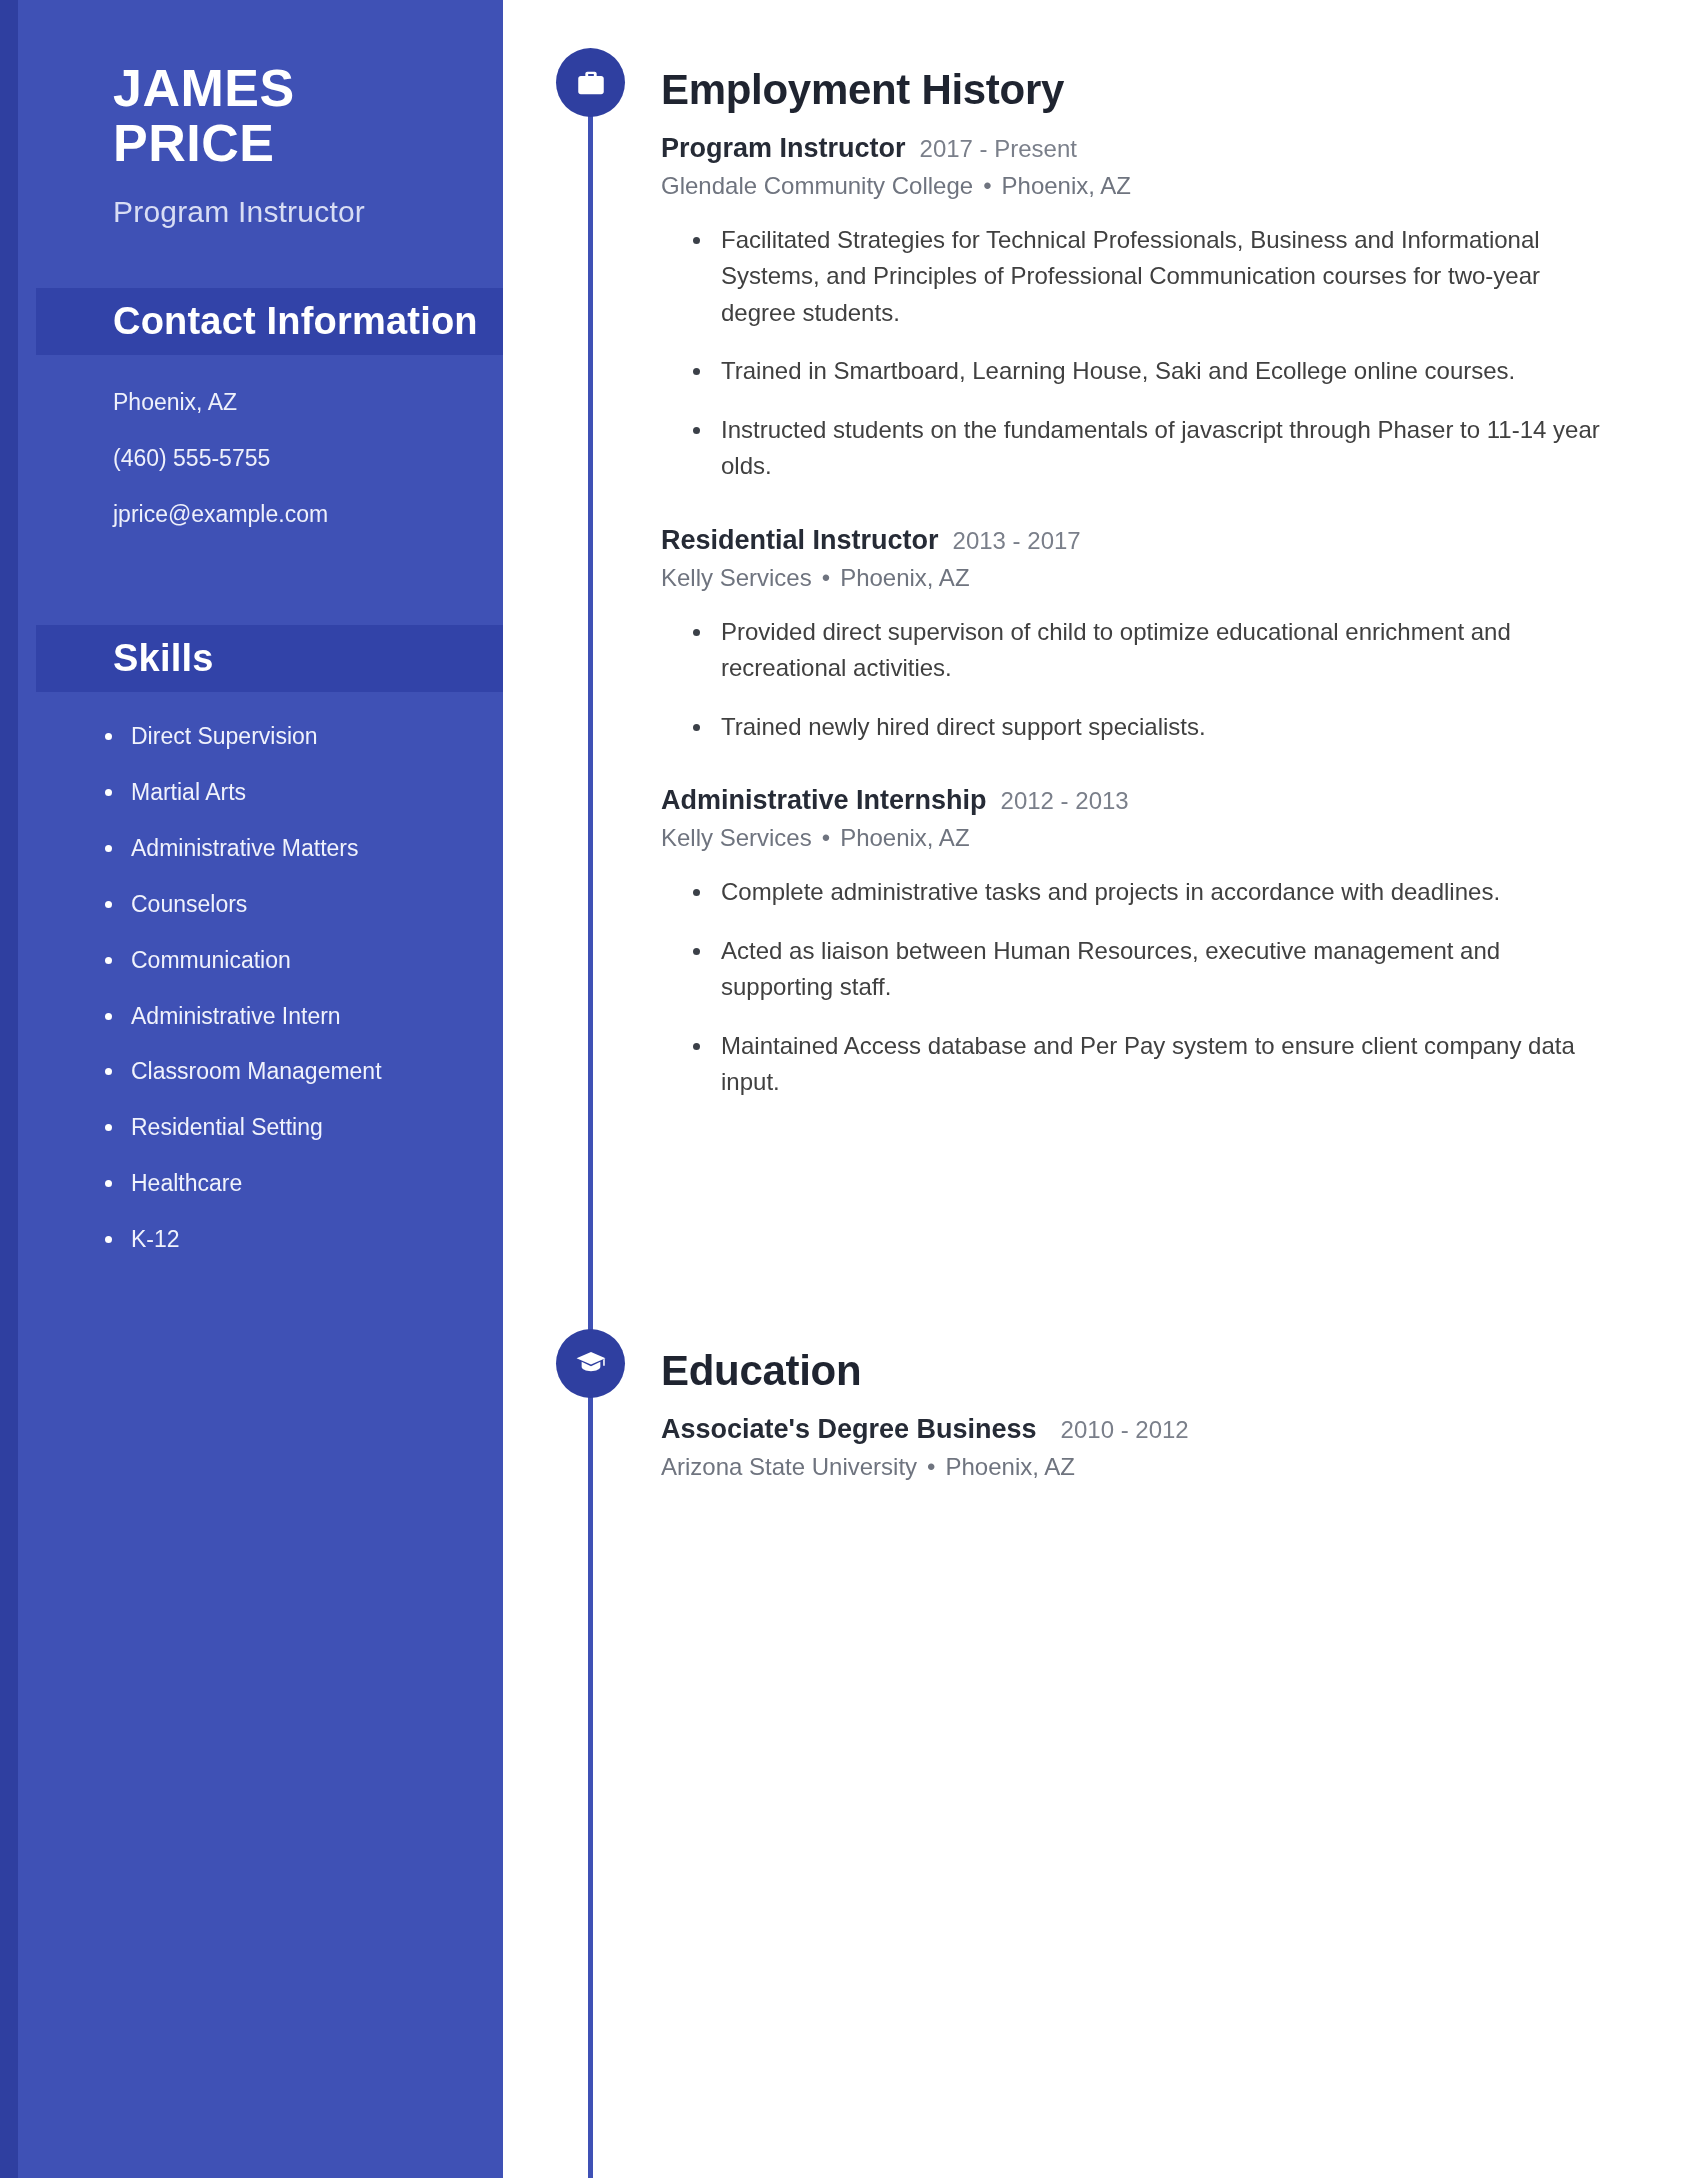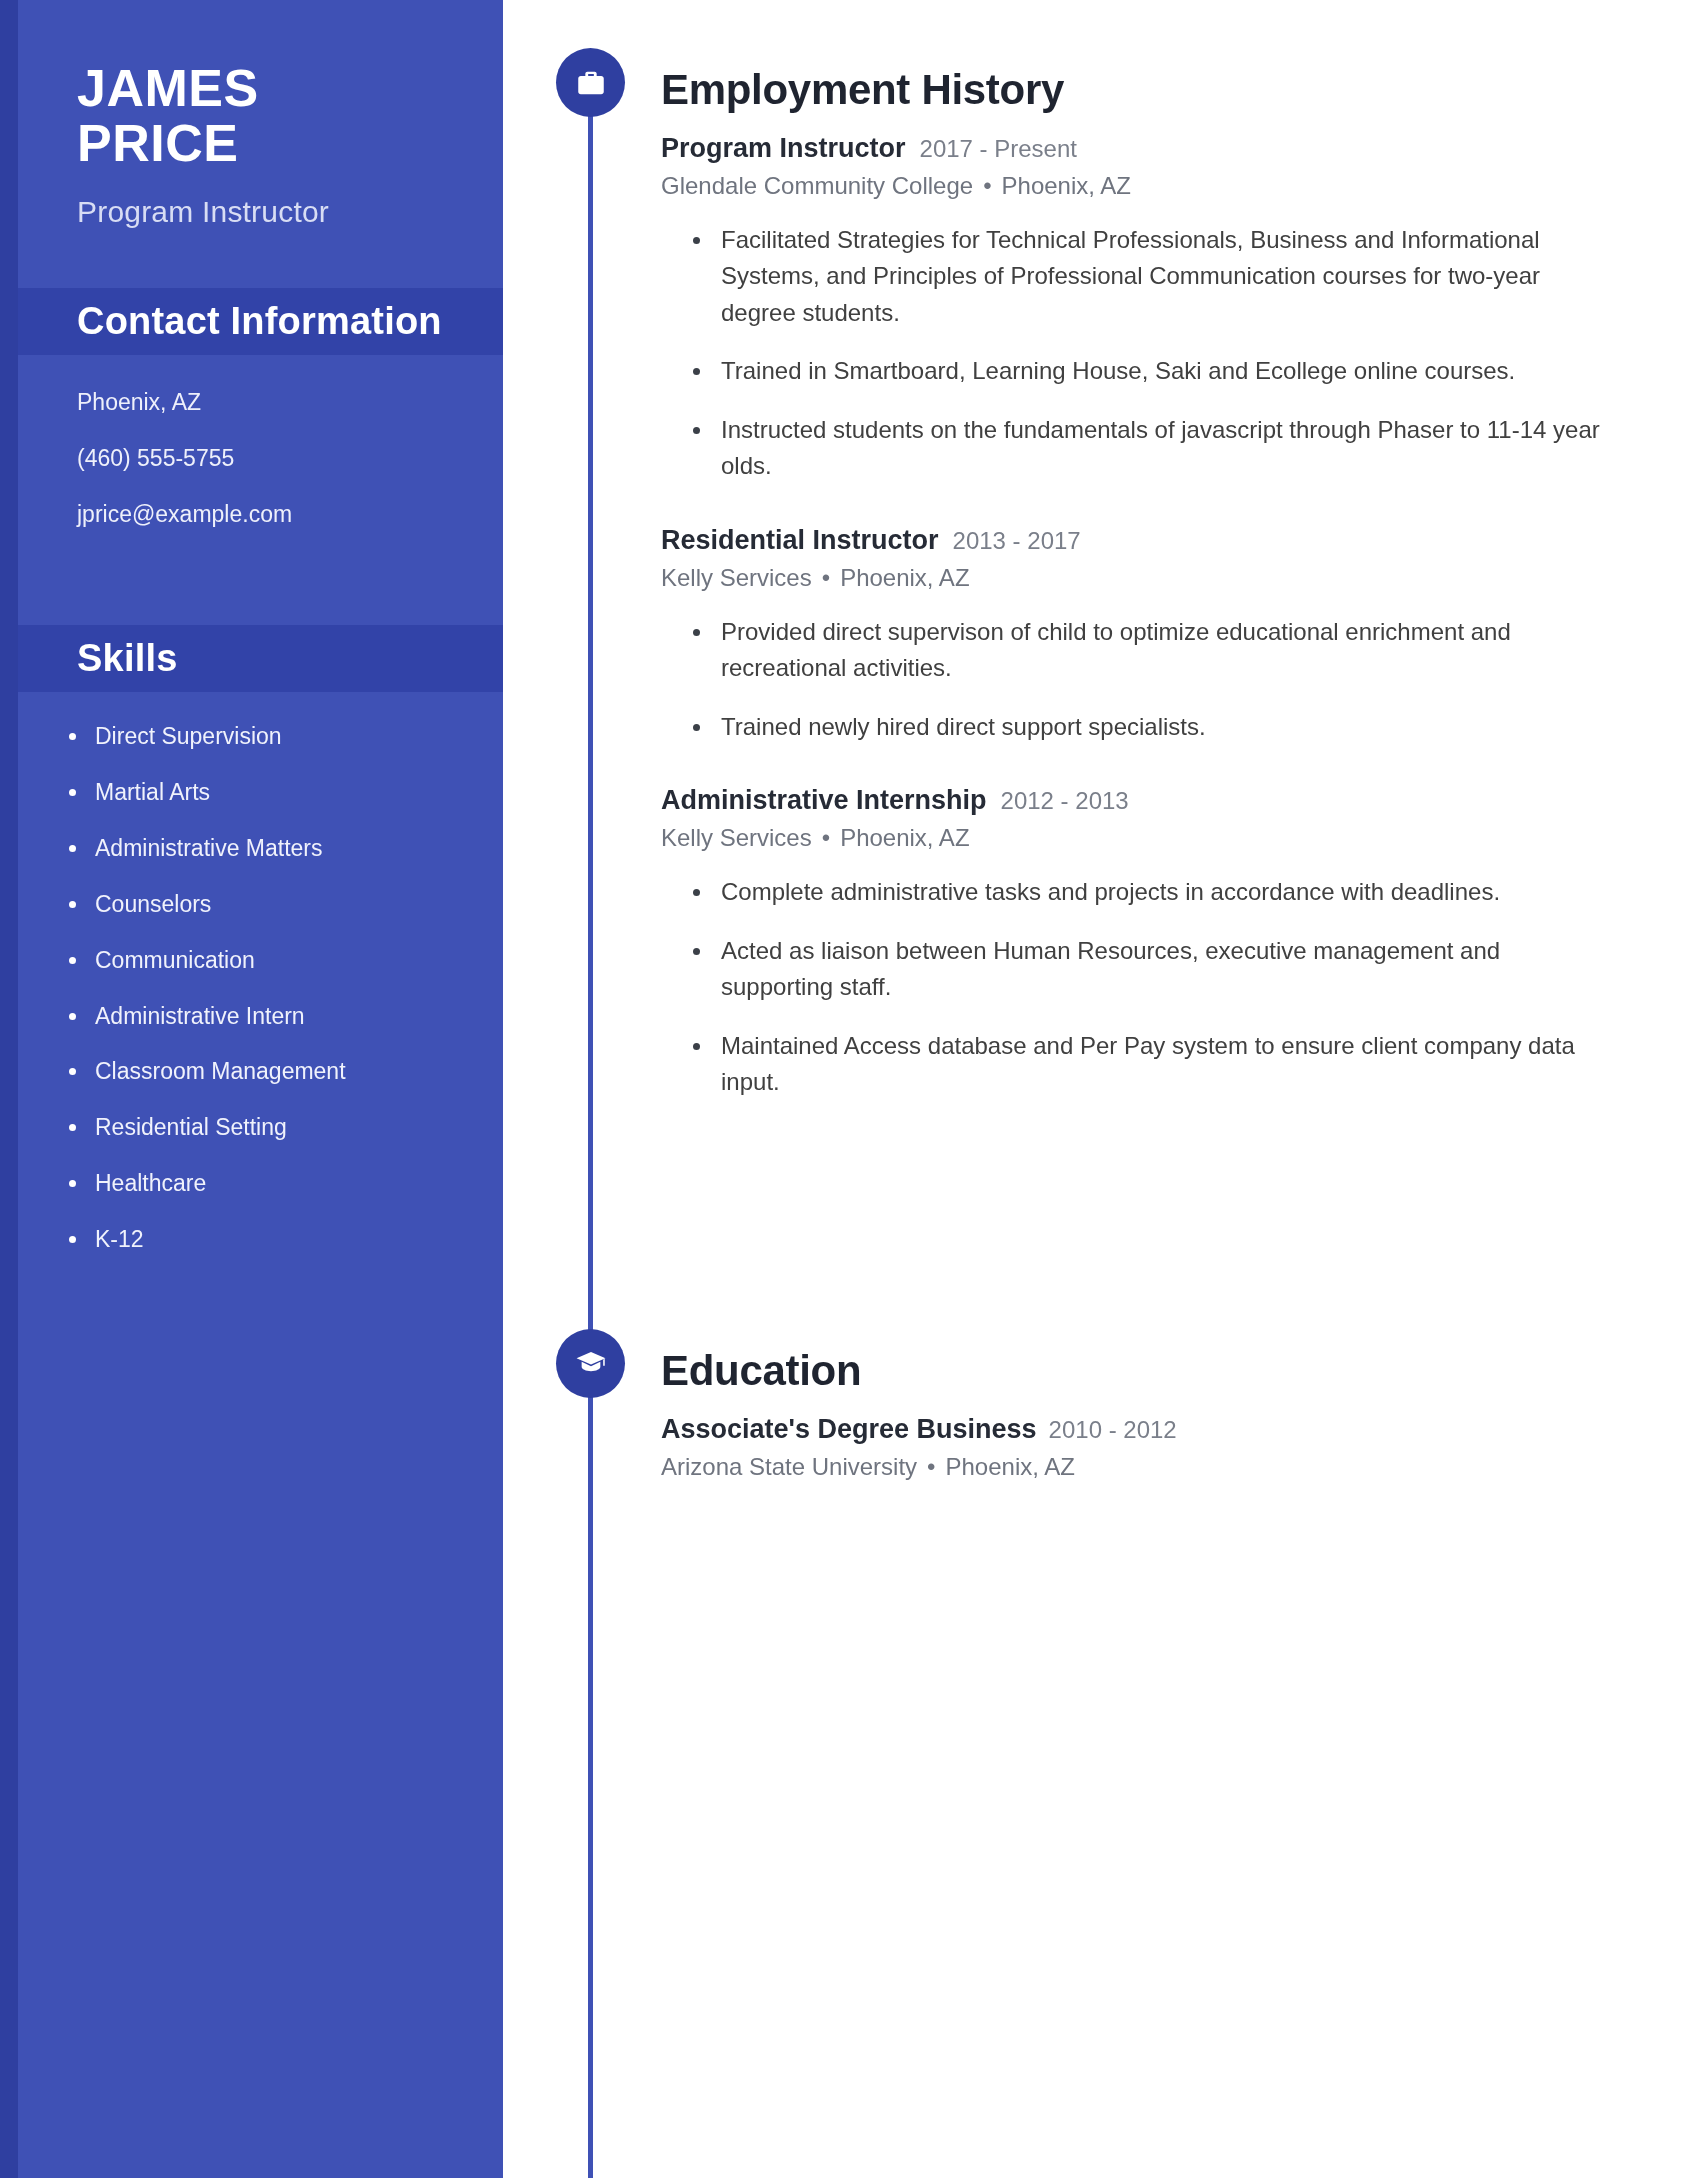--- a/index.html
+++ b/index.html
@@ -21,20 +21,21 @@
   }
 
   
   .sidebar {
     width: 503px;
     min-width: 503px;
     background: #3f51b5;
     background-color: #3f51b5;
     color: #ffffff;
     position: relative;
+    padding-left: 36px;
   }
   .sidebar-accent {
     position: absolute;
     left: 0; top: 0; bottom: 0;
     width: 18px;
     background: #2f3fa0;
   }
 
   .name-block {
     padding: 61px 0 0 77px;
@@ -203,21 +204,21 @@
   .edu-head {
     display: flex;
     align-items: baseline;
     flex-wrap: wrap;
     margin-bottom: 8px;
   }
   .edu-degree {
     font-size: 27px;
     font-weight: bold;
     color: #262b36;
-    margin-right: 12px;
+    margin-right: 24px;
   }
   .edu-dates {
     font-size: 24px;
     color: #7a7f8a;
   }
   .edu-meta {
     font-size: 24px;
     color: #6f747f;
   }
   .edu-meta .dot { margin: 0 10px; }

